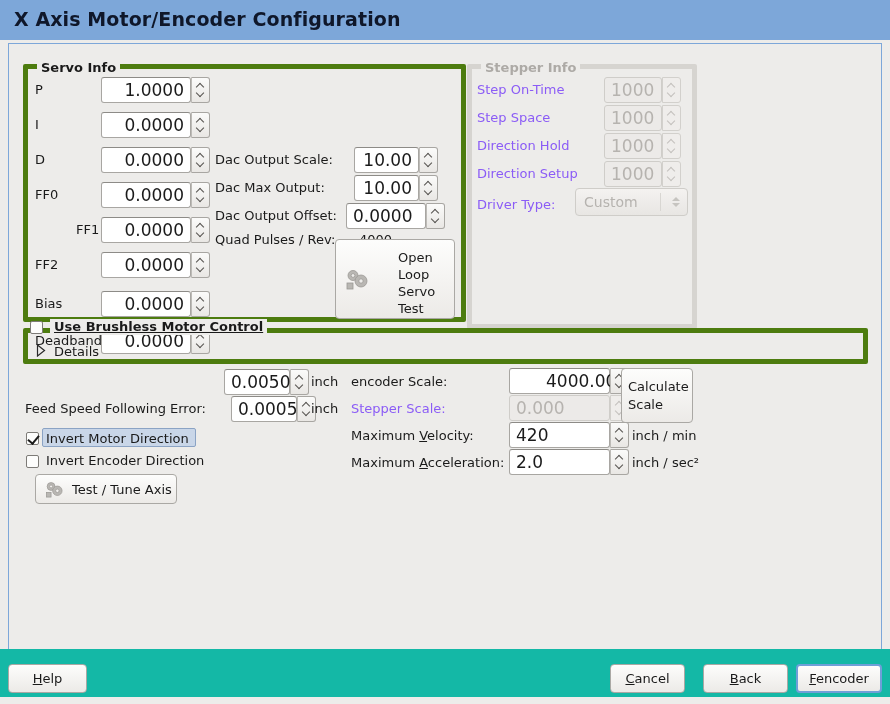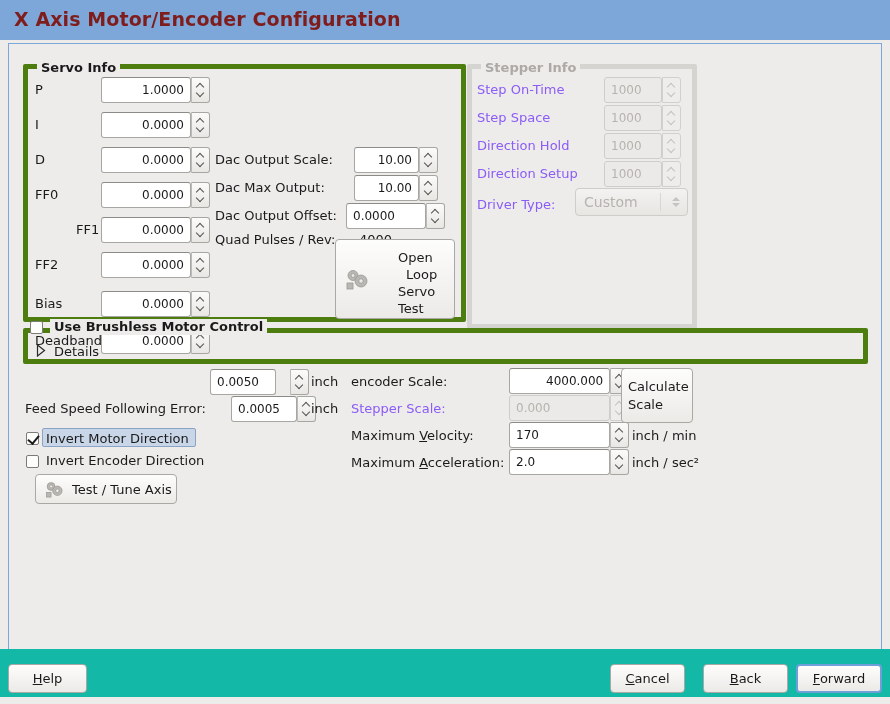--- a/index.html
+++ b/index.html
@@ -13,21 +13,21 @@
     position:relative;
   }
 
   
   #titlebar {
     position:absolute; left:0; top:0; width:890px; height:40px;
     background:#7da7d9;
   }
   #titlebar .title {
     position:absolute; left:14px; top:8px;
-    font-size:19px; font-weight:bold; color:#7f1d1d;
+    font-size:19px; font-weight:bold; color:#0f172a;
     letter-spacing:0.1px;
   }
 
   
   #content {
     position:absolute; left:8px; top:43px; width:874px; height:612px;
     background:#edecea;
     border:1px solid #7da7d9;
   }
 
@@ -44,21 +44,21 @@
   .lbl.dim { color:#8b5cf6; }
   .lbl.b { font-weight:bold; }
   .u { text-decoration:underline; }
 
   
   .entry {
     position:absolute; height:26px;
     background:#ffffff; border:1px solid #a8a6a2; border-radius:3px;
     border-top-color:#8d8b87;
     display:flex; align-items:center;
-    padding:0 6px; font-size:12px; color:#1a1a1a;
+    padding:0 6px; font-size:17px; color:#1a1a1a;
   }
   .entry.r { justify-content:flex-end; }
   .entry.dis { background:#eceae8; border-color:#cfcdc9; color:#b6b3af; }
 
   .spin {
     position:absolute; width:19px; height:26px;
     background:linear-gradient(#fbfbfa,#e9e7e4);
     border:1px solid #a8a6a2; border-radius:0 3px 3px 0;
     border-left:1px solid #bdbbb7;
     display:flex; flex-direction:column; align-items:center; justify-content:center;
@@ -233,21 +233,21 @@
           <circle cx="9" cy="7.5" r="5"></circle>
           <circle cx="9" cy="7.5" r="1.9" fill="#edecea"></circle>
           <circle cx="17" cy="13" r="6"></circle>
           <circle cx="17" cy="13" r="2.2" fill="#edecea"></circle>
           <rect x="3" y="15" width="6" height="6"></rect>
         </g>
       </svg>
     </span>
     <span style="position:absolute; left:62px; top:9px; text-align:left; line-height:17px;">
       <span style="display:block;">Open</span>
-      <span style="display:block;margin-left:8px;">Loop</span>
+      <span style="display:block;">Loop</span>
       <span style="display:block;">Servo</span>
       <span style="display:block;">Test</span>
     </span>
   </div>
 
   <div class="frame" style="left:458px; top:20px; width:230px; height:265px; border-color:#d6d4d0;">
     <span class="legend dim">Stepper Info</span>
   </div>
 
   <div class="lbl dim" style="left:468px; top:38px;">Step On-Time</div>
@@ -284,30 +284,30 @@
     <span class="sep"></span>
     <span class="updn">
         <i class="up"></i>
         <i class="dn"></i>
       </span>
   </div>
 
   <div class="frame" style="left:14px; top:284px; width:845px; height:36px;">
   </div>
   <div class="cbx" style="left:21px; top:277px;"></div>
-  <div class="lbl b" style="left:41px; top:275px; background:#edecea; padding:0 4px;">Use Brushless Motor Control</div>
+  <div class="lbl b" style="left:41px; top:275px; background:#edecea; padding:0 4px;text-decoration:underline;">Use Brushless Motor Control</div>
 
   <div class="triout" style="left:27px; top:300px;">
     <svg width="10" height="13" viewBox="0 0 10 13">
         <path d="M1.5 1 L8.5 6.5 L1.5 12 Z" fill="none" stroke="#2a2a2a" stroke-width="1.2"></path>
       </svg>
   </div>
   <div class="lbl" style="left:45px; top:300px;">Details</div>
 
-  <div class="entry" style="left:201px; top:325px; width:66px;text-align:center;">0.0050</div>
+  <div class="entry" style="left:215px; top:325px; width:66px;text-align:center;">0.0050</div>
   <div class="spin" style="left:281px; top:325px;">
       <span class="chev"></span>
       <span class="chev dn"></span>
     </div>
   <div class="lbl" style="left:302px; top:330px;">inch</div>
 
   <div class="lbl" style="left:16px; top:357px;">Feed Speed Following Error:</div>
   <div class="entry" style="left:222px; top:352px; width:66px;">0.0005</div>
   <div class="spin" style="left:288px; top:352px;">
       <span class="chev"></span>
@@ -352,21 +352,21 @@
     </div>
 
   <div class="btn" style="left:612px; top:324px; width:72px; height:55px; flex-direction:column; align-items:flex-start; padding-left:6px; justify-content:center;">
     <span style="line-height:18px;">Calculate</span>
     <span style="line-height:18px;">Scale</span>
   </div>
 
   <div class="lbl" style="left:342px; top:384px;">
     <span>Maximum </span><span class="u">V</span><span>elocity:</span>
   </div>
-  <div class="entry" style="left:500px; top:378px; width:101px;">170</div>
+  <div class="entry" style="left:500px; top:378px; width:101px;">420</div>
   <div class="spin" style="left:601px; top:378px;">
       <span class="chev"></span>
       <span class="chev dn"></span>
     </div>
   <div class="lbl" style="left:623px; top:384px;">inch / min</div>
 
   <div class="lbl" style="left:342px; top:411px;">
     <span>Maximum </span><span class="u">A</span><span>cceleration:</span>
   </div>
   <div class="entry" style="left:500px; top:405px; width:101px;">2.0</div>
@@ -382,15 +382,15 @@
   <div class="btn" style="left:8px; top:15px; width:79px; height:29px;">
     <span><span class="u">H</span><span>elp</span></span>
   </div>
   <div class="btn" style="left:610px; top:15px; width:75px; height:29px;">
     <span><span class="u">C</span><span>ancel</span></span>
   </div>
   <div class="btn" style="left:703px; top:15px; width:85px; height:29px;">
     <span><span class="u">B</span><span>ack</span></span>
   </div>
   <div class="btn focus" style="left:796px; top:15px; width:86px; height:29px;">
-    <span><span class="u">F</span><span>orward</span></span>
+    <span><span class="u">F</span><span>encoder</span></span>
   </div>
 </div>
 
 </body></html>

